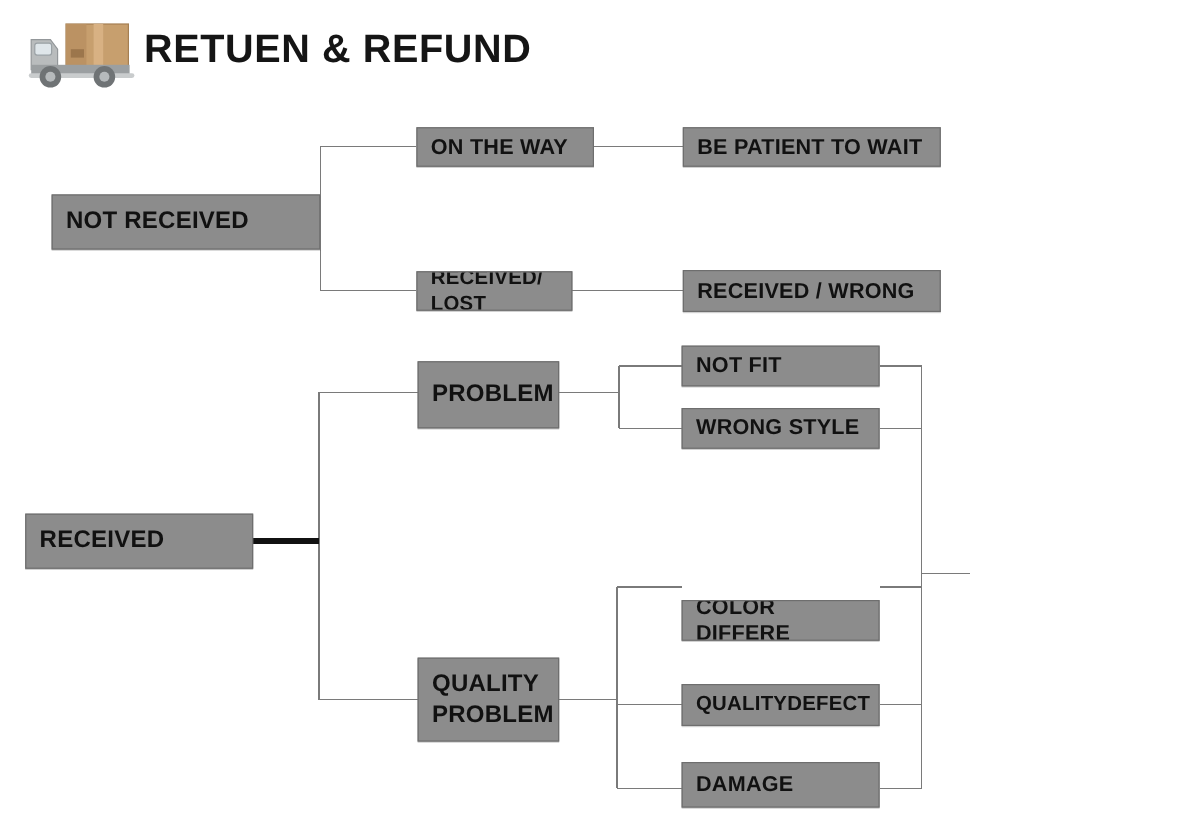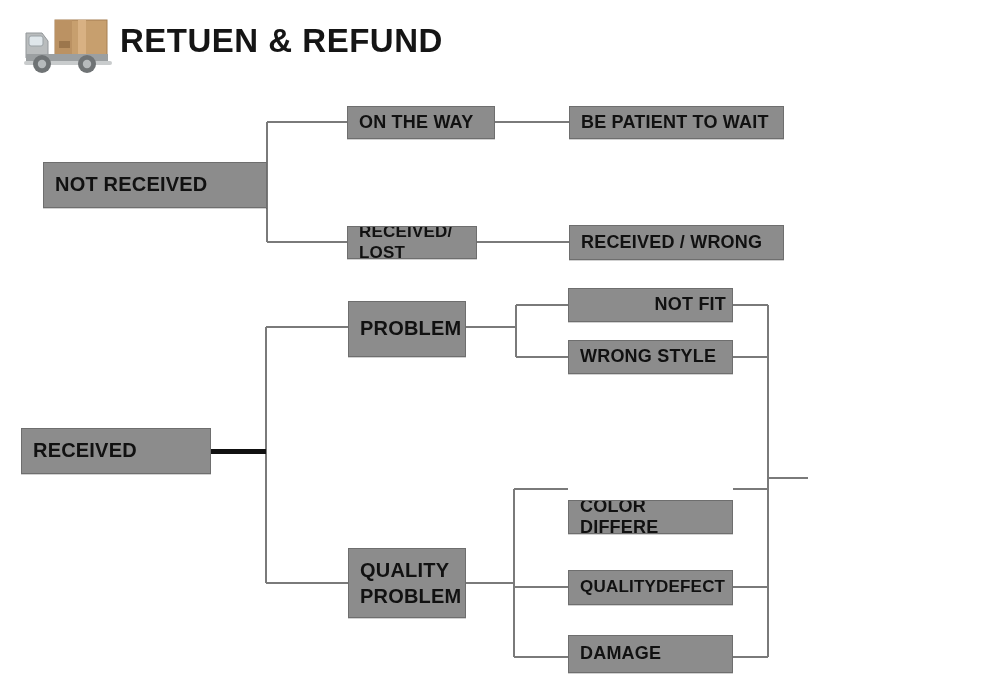--- a/index.html
+++ b/index.html
@@ -185,21 +185,21 @@
 
   <div class="node size-lg shaded" style="left:348px; top:301px; width:118px; height:56px;">
     <span class="node-label">PROBLEM</span>
   </div>
 
   <div class="node size-lg shaded multiline" style="left:348px; top:548px; width:118px; height:70px;">
     <span class="node-label">QUALITY
 PROBLEM</span>
   </div>
 
-  <div class="node size-md shaded" style="left:568px; top:288px; width:165px; height:34px;text-align:right;">
+  <div class="node size-md shaded" style="left:568px; top:288px; width:165px; height:34px;">
     <span class="node-label">NOT FIT</span>
   </div>
 
   <div class="node size-md shaded" style="left:568px; top:340px; width:165px; height:34px;">
     <span class="node-label">WRONG STYLE</span>
   </div>
 
   <div class="node size-md shaded" style="left:568px; top:472px; width:165px; height:34px;margin-top:28px;">
     <span class="node-label">COLOR DIFFERE</span>
   </div>

